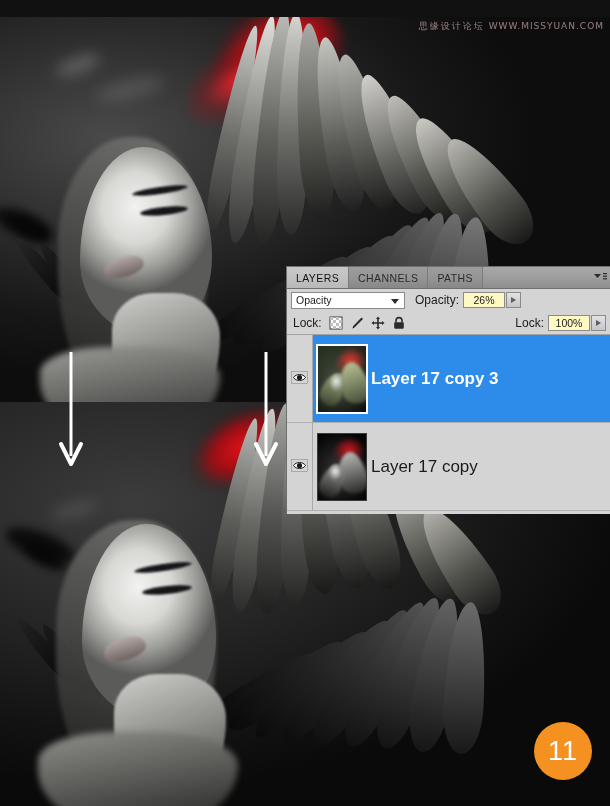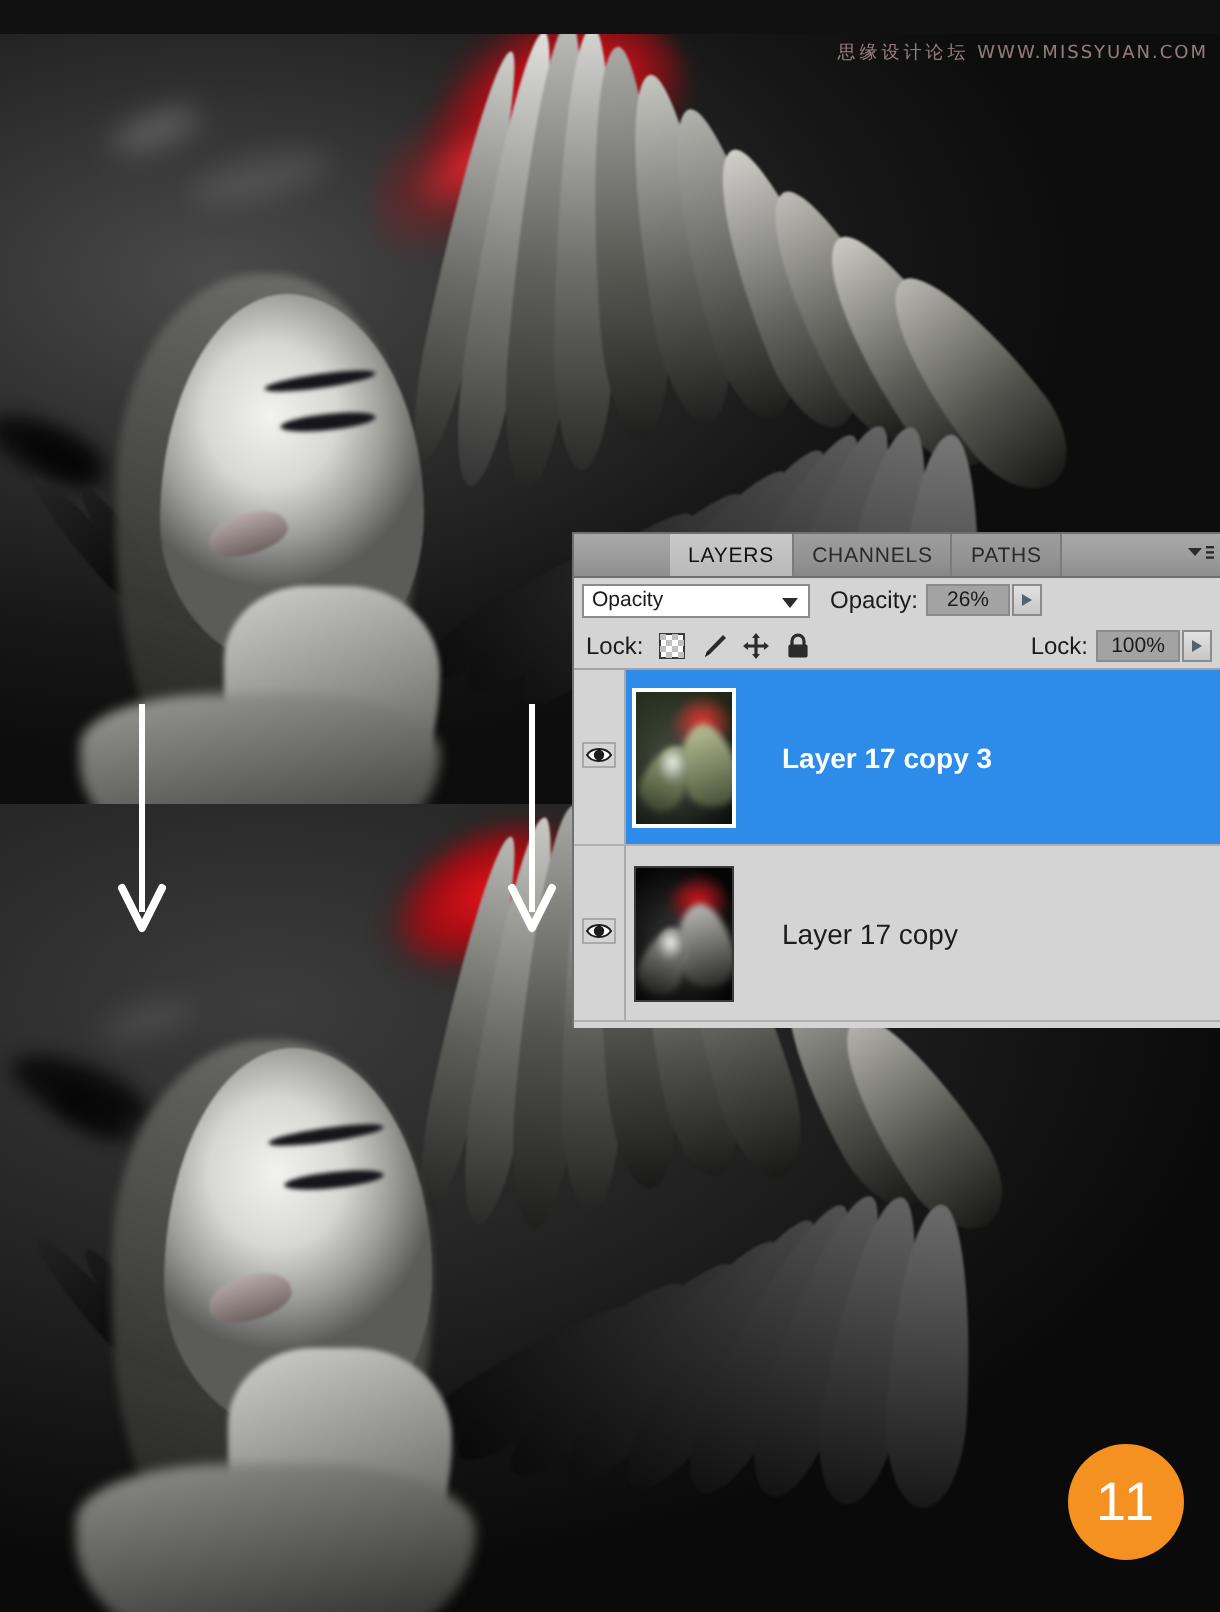--- a/index.html
+++ b/index.html
@@ -181,21 +181,20 @@
     font-size: 10.5px;
     letter-spacing: 0.4px;
     color: #2a2a2a;
     border-right: 1px solid #7b7b7b;
     background: linear-gradient(180deg, #9d9d9d 0%, #939393 60%, #878787 100%);
     cursor: default;
   }
   .tab.active {
     background: linear-gradient(180deg, #c9c9c9 0%, #c0c0c0 60%, #b8b8b8 100%);
     color: #111;
-    margin-left: 48px;
   }
   .tab-filler { flex: 1; }
   .panel-menu {
     position: absolute;
     right: 3px;
     top: 5px;
     width: 13px;
     height: 11px;
   }
 
@@ -229,21 +228,21 @@
   }
   .fieldlabel {
     margin-left: 10px;
     font-size: 12px;
     color: #1b1b1b;
   }
   .numfield {
     margin-left: 4px;
     width: 42px;
     height: 16px;
-    background: #a3a3a3;
+    background: #fef9c3;
     border: 1px solid #8b8b8b;
     font-size: 10.5px;
     display: flex;
     align-items: center;
     justify-content: center;
     box-sizing: border-box;
   }
   .spin {
     margin-left: 1px;
     width: 15px;
@@ -330,22 +329,22 @@
     position: absolute;
     border-radius: 60% 40% 45% 55% / 70% 65% 35% 30%;
     filter: blur(1.6px);
   }
   .thumb.greenish .t-overlay {
     position: absolute; inset: 0;
     background: linear-gradient(150deg, rgba(92,120,70,0.38), rgba(40,60,40,0.18));
     mix-blend-mode: screen;
   }
   .layer-name {
-    margin-left: 20px;
-    font-size: 14px;
+    margin-left: 0;
+    font-size: 17px;
     color: #1b1b1b;
   }
   .layer-row.selected .layer-name {
     color: #ffffff;
     font-weight: bold;
   }
 </style>
 </head>
 <body>
 

